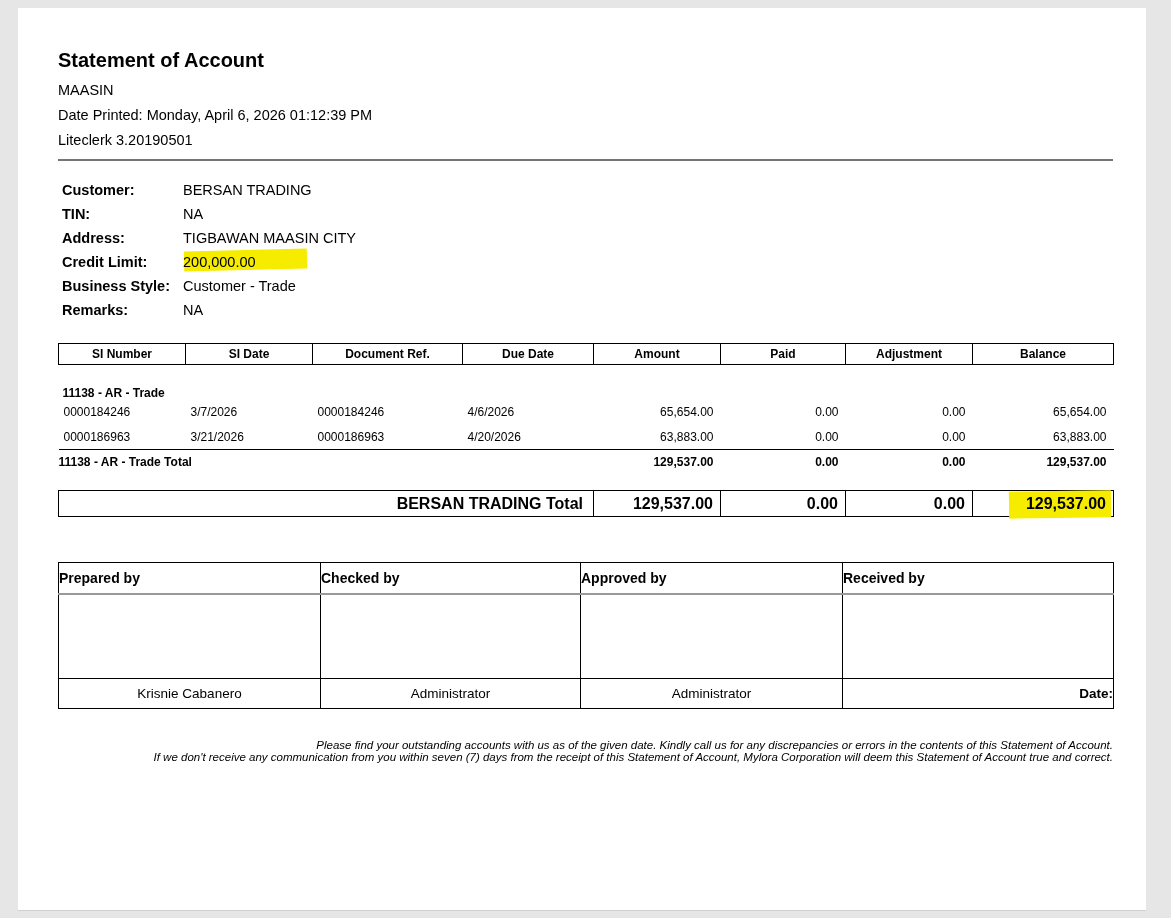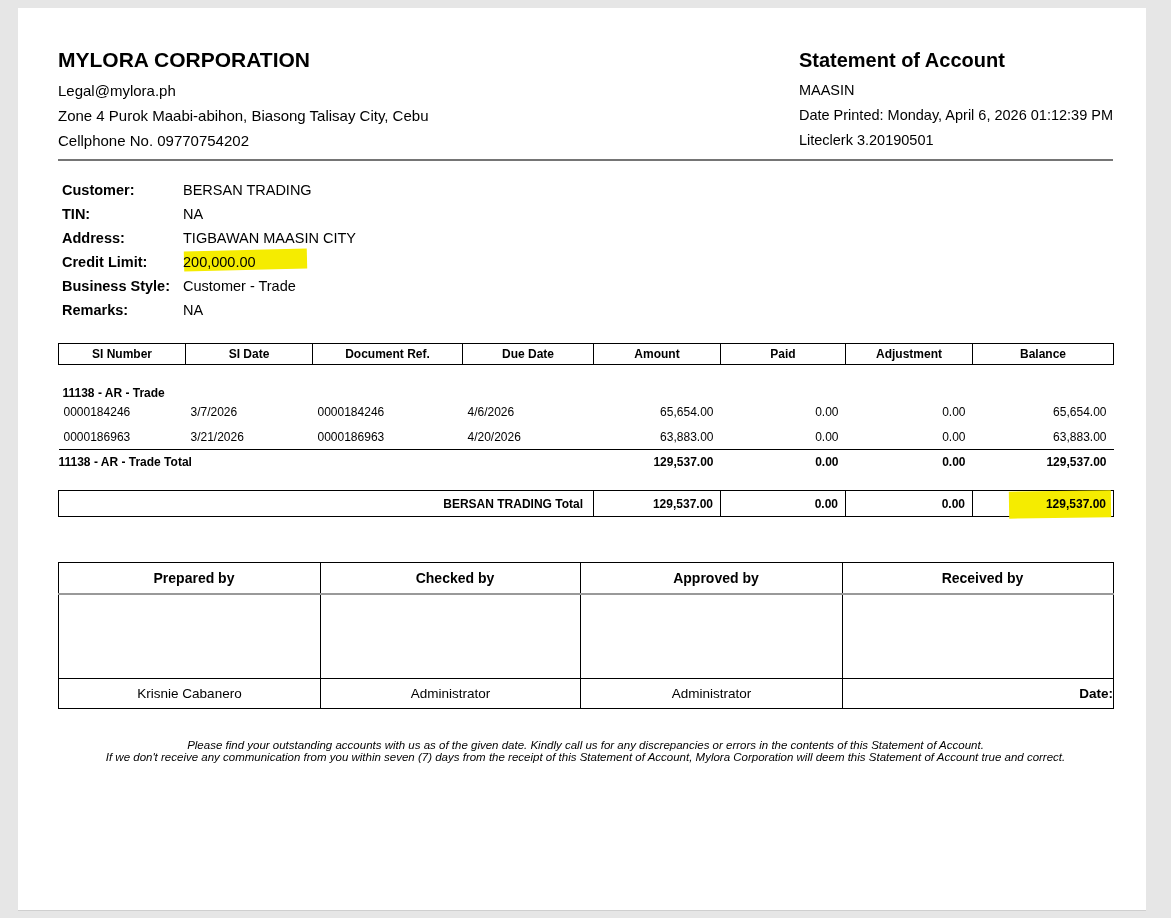--- a/index.html
+++ b/index.html
@@ -61,73 +61,67 @@
   .acct-table td.l { text-align: left; padding-left: 5px; }
   .acct-table td.r { text-align: right; padding-right: 7px; }
   .acct-table tr.total-row td {
     border-top: 1px solid #000; height: 24px; font-weight: bold; vertical-align: middle;
   }
   .acct-table td.total-label { text-align: left; padding-right: 10px; }
 
   
   .grand-table {
     position: absolute; left: 40px; top: 482px; width: 1055px;
-    font-size: 12px;
+    font-size: 16px;
   }
   .grand-table td {
     border: 1.5px solid #000; height: 26px; font-weight: bold; vertical-align: middle;
   }
   .grand-table td.total-label { text-align: right; padding-right: 10px; }
   .grand-table td.r { text-align: right; padding-right: 7px; }
   .grand-table td.balance-cell { position: relative; }
   .hl-balance {
     position: absolute; right: 2px; top: 0px; width: 102px; height: 27px;
     transform: rotate(-0.8deg);
   }
   .balance-cell .cell-text { position: relative; }
 
   
   .sig-table {
     position: absolute; left: 40px; top: 554px; width: 1055px;
     font-size: 13.5px;
   }
   .sig-table th {
     border: 1.5px solid #000; border-bottom: 2.5px solid #999;
-    height: 31px; font-size: 14px; font-weight: bold; text-align: center; padding-left: 9px;
+    height: 31px; font-size: 14px; font-weight: bold; text-align: left; 
     vertical-align: middle;
   }
   .sig-table tr.sig-space td {
     height: 85px;
     border-left: 1.5px solid #000; border-right: 1.5px solid #000;
   }
   .sig-table tr.sig-names td {
     border: 1.5px solid #000; height: 30px; text-align: center; vertical-align: middle;
   }
   .sig-table tr.sig-names td.date-cell {
     font-weight: bold; text-align: right; padding-left: 7px;
   }
 
   
   .footer-note {
     position: absolute; left: 40px; top: 731px; width: 1055px;
-    text-align: center; font-style: italic; font-size: 11.5px; line-height: 12px;
+    text-align: right; font-style: italic; font-size: 11.5px; line-height: 12px;
   }
 </style>
 </head>
 <body style="background: rgb(230, 230, 230);">
 
 <div class="page" style="background: rgb(255, 255, 255);">
 
   <div class="letterhead">
-    <div class="company-col">
-      <div class="company-name">MYLORA CORPORATION</div>
-      <div class="company-line">Legal@mylora.ph</div>
-      <div class="company-line">Zone 4 Purok Maabi-abihon, Biasong Talisay City, Cebu</div>
-      <div class="company-line">Cellphone No. 09770754202</div>
-    </div>
     <div class="doc-col">
       <div class="doc-title">Statement of Account</div>
       <div class="doc-line">MAASIN</div>
       <div class="doc-line">Date Printed: Monday, April 6, 2026 01:12:39 PM</div>
       <div class="doc-line">Liteclerk 3.20190501</div>
     </div>
   </div>
 
   <div class="head-rule"></div>
 

